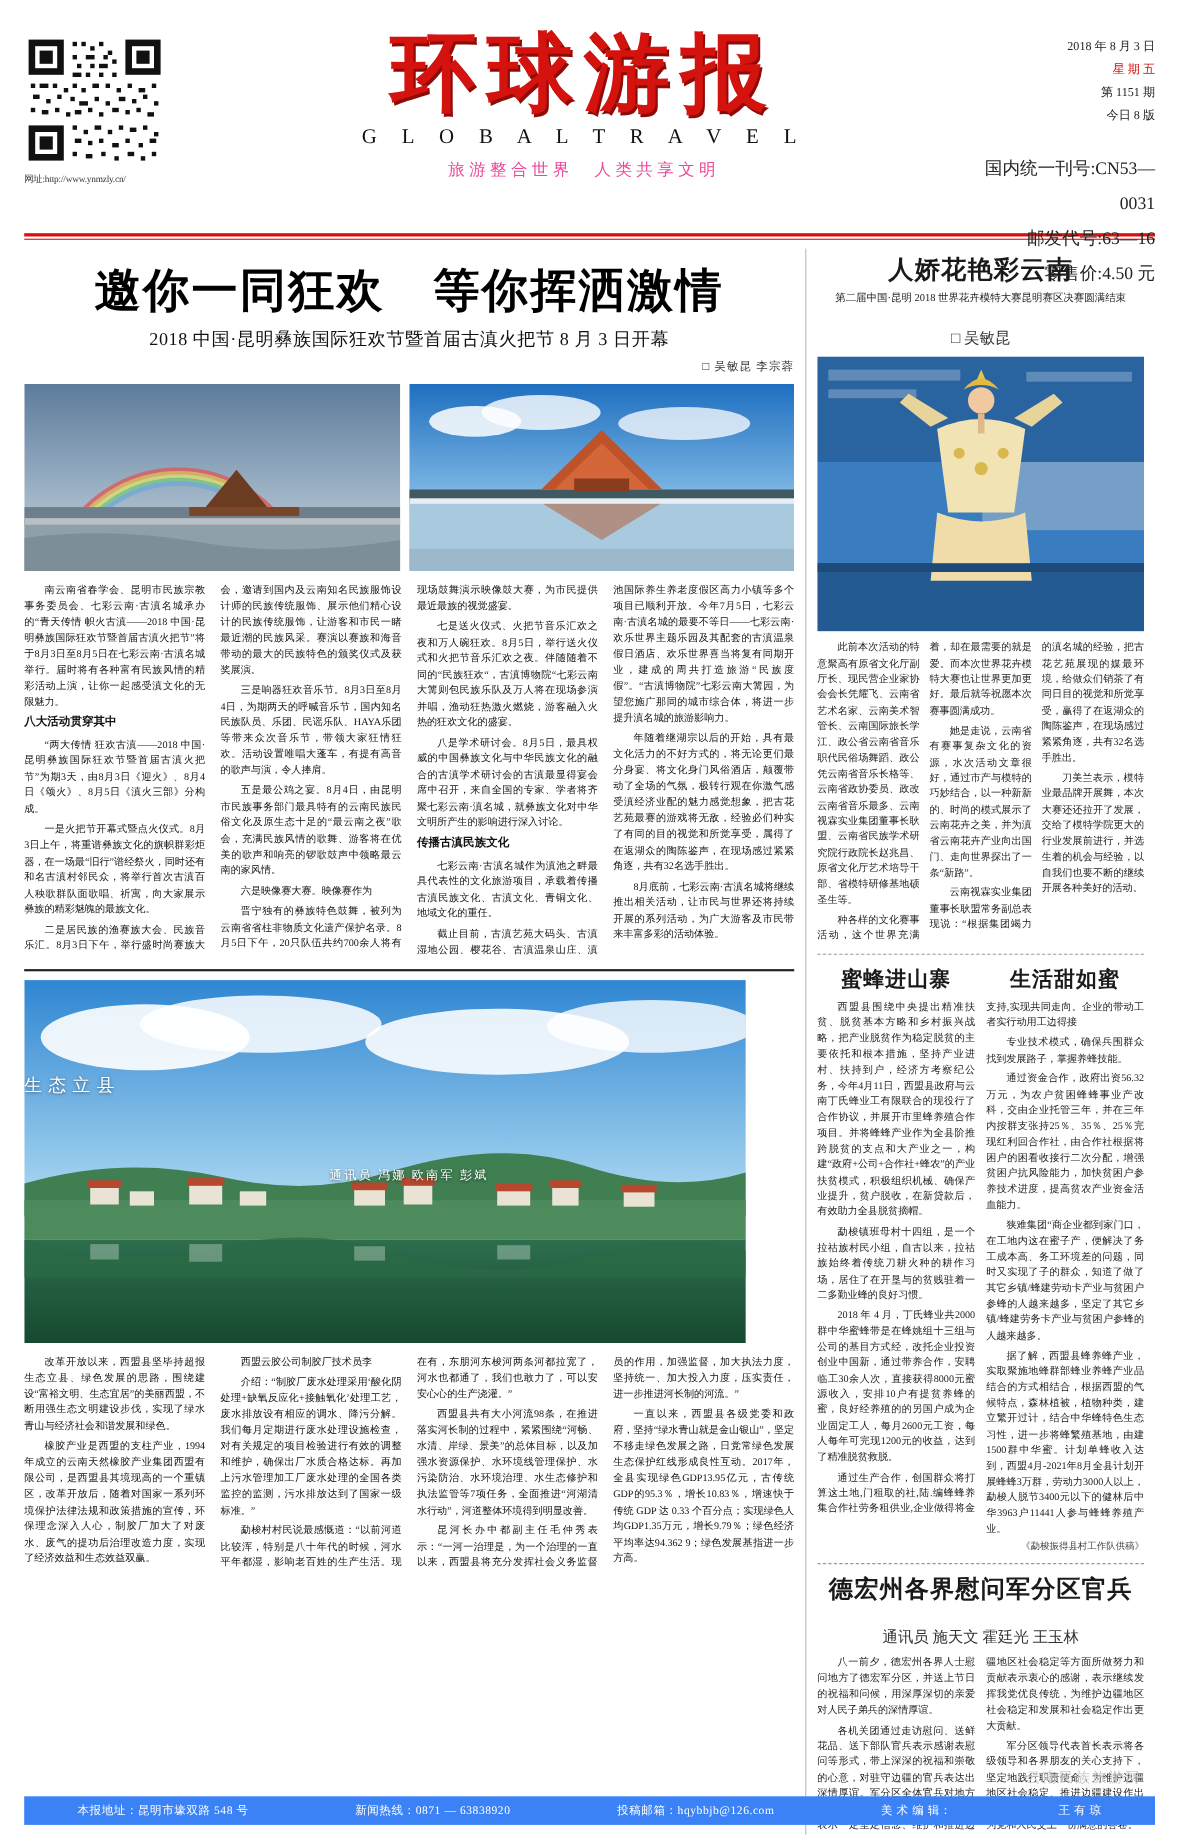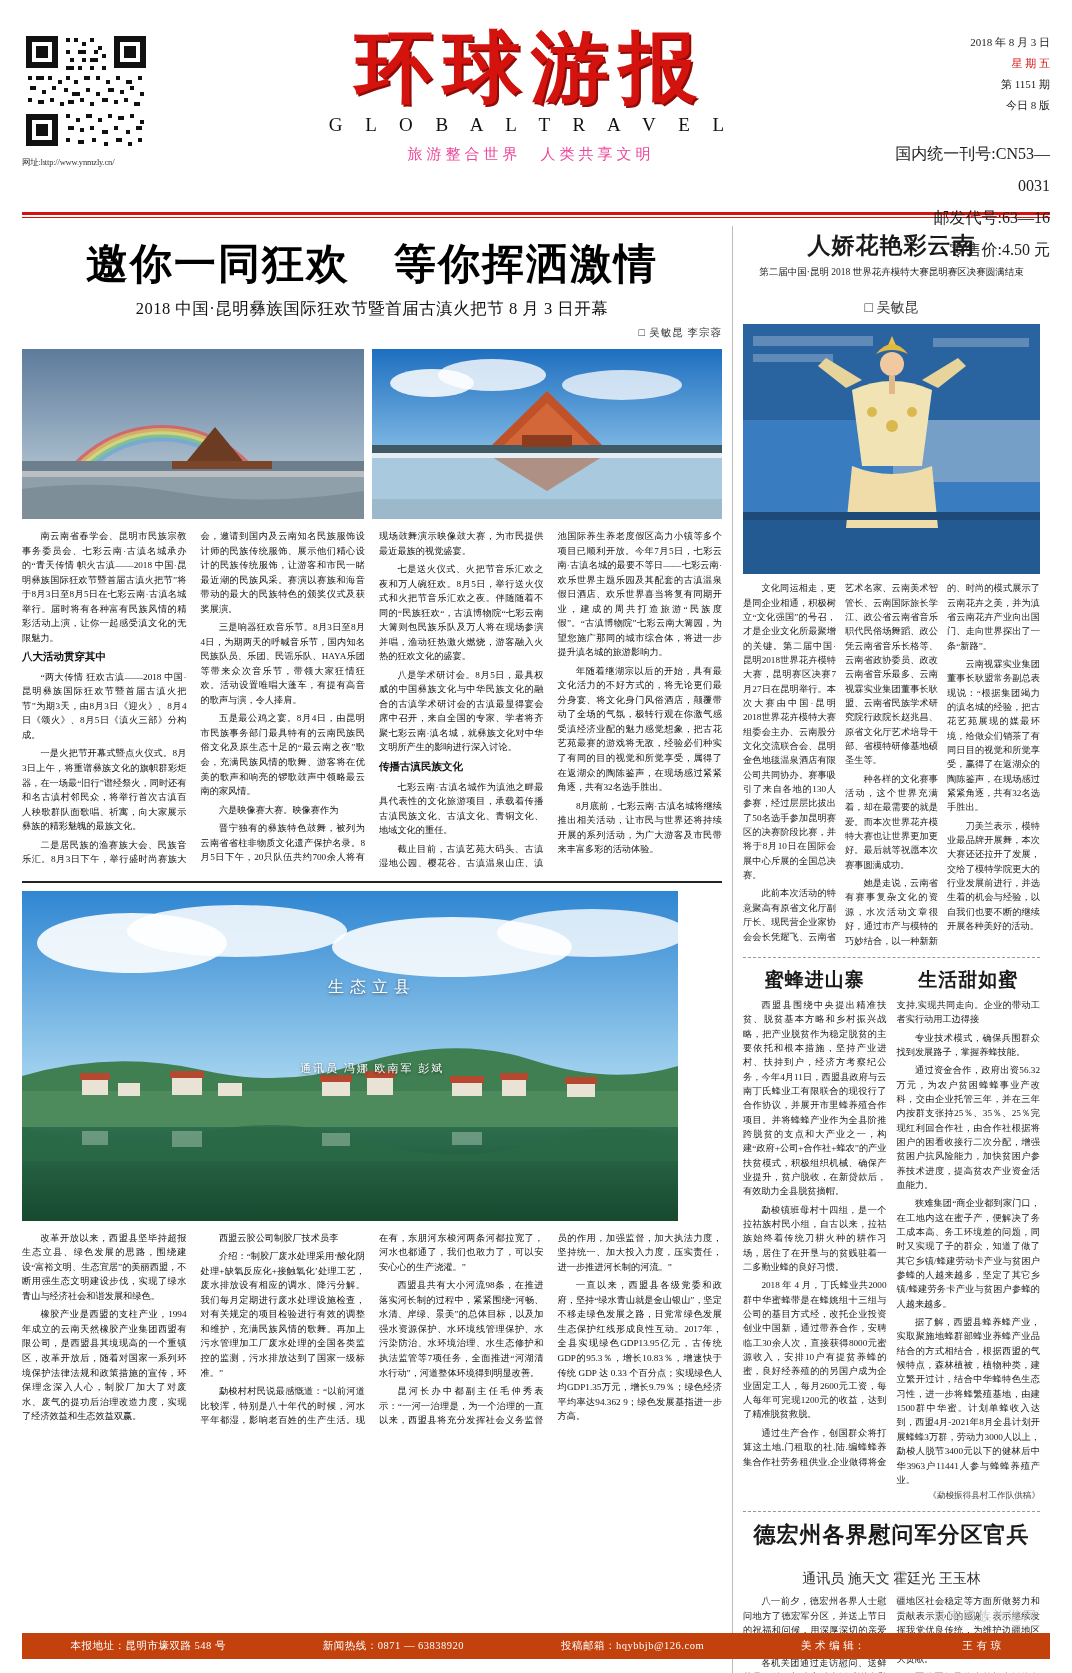--- a/index.html
+++ b/index.html
@@ -89,28 +89,28 @@
   .twohead h3 { flex:1; font-family:"DejaVu Serif", serif; font-size:19px; font-weight:700; text-align:center; margin:2px 0 5px; letter-spacing:1px;}
   .r-text2 { column-count:2; column-gap:10px; font-size:9.2px; line-height:1.56; text-align:justify; }
   .r-text2 p { margin:0 0 4px 0; text-indent:2em; }
   .sig { text-align:right; font-size:8.6px; color:#444; margin-top:3px; }
 
   .r-title2 { font-family:"DejaVu Serif", serif; font-size:22px; font-weight:700; text-align:center; margin:8px 0 3px; letter-spacing:1px;}
 
   
   .feature { margin-top:10px; border-top:2px solid #222; padding-top:8px; }
   .feature-photo { width:100%; height:330px; position:relative; overflow:hidden; }
-  .feat-kicker { font-size:16px; color:#fff; letter-spacing:6px; text-align:center; position:absolute; left:0; right:0; top:86px; text-shadow:0 1px 3px rgba(0,0,0,.5); }
+  .feat-kicker { font-size:16px; color:#fff; letter-spacing:6px; text-align:left; position:absolute; left:0; right:0; top:86px; text-shadow:0 1px 3px rgba(0,0,0,.5); }
   .feat-title { font-family:"DejaVu Serif", serif; font-size:44px; font-weight:700; color:#1f8a3b; letter-spacing:3px; text-align:center; position:absolute; left:0; right:0; top:112px; text-shadow:1px 1px 0 #fff; }
   .feat-by { font-size:11px; color:#fff; letter-spacing:2px; text-align:center; position:absolute; left:0; right:0; top:170px; text-shadow:0 1px 3px rgba(0,0,0,.6); }
 
   
   .footer {
     position:absolute; left:22px; right:22px; bottom:14px;
-    height:26px; background:#c2410c; color:#fff;
+    height:26px; background:#3b82f6; color:#fff;
     display:flex; align-items:center; justify-content:space-around;
     font-size:10.5px; letter-spacing:0.5px;
   }
   .watermark { position:absolute; right:34px; bottom:48px; font-size:13px; color:#c9c9c9; letter-spacing:2px; }
 </style>
 </head>
 <body>
 
 <div class="page">
 
@@ -359,21 +359,21 @@
             </g>
           </svg>
           <div class="feat-kicker">生态立县</div>
           <div class="feat-by">通讯员 冯娜 欧南军 彭斌</div>
         </div>
 
         <div class="text-cols tc4">
           <p>改革开放以来，西盟县坚毕持超报生态立县、绿色发展的思路，围绕建设“富裕文明、生态宜居”的美丽西盟，不断用强生态文明建设步伐，实现了绿水青山与经济社会和谐发展和绿色。</p>
           <p>橡胶产业是西盟的支柱产业，1994年成立的云南天然橡胶产业集团西盟有限公司，是西盟县其境现高的一个重镇区，改革开放后，随着对国家一系列环境保护法律法规和政策措施的宣传，环保理念深入人心，制胶厂加大了对废水、废气的提功后治理改造力度，实现了经济效益和生态效益双赢。</p>
           <p>西盟云胶公司制胶厂技术员李</p>
-          <p>介绍：“制胶厂废水处理采用‘酸化阴处理+缺氧反应化+接触氧化’处理工艺，废水排放设有相应的调水、降污分解。我们每月定期进行废水处理设施检查，对有关规定的项目检验进行有效的调整和维护，充满民族风情的歌舞。再加上污水管理加工厂废水处理的全国各类监控的监测，污水排放达到了国家一级标准。”</p>
+          <p>介绍：“制胶厂废水处理采用‘酸化阴处理+缺氧反应化+接触氧化’处理工艺，废水排放设有相应的调水、降污分解。我们每月定期进行废水处理设施检查，对有关规定的项目检验进行有效的调整和维护，确保出厂水质合格达标。再加上污水管理加工厂废水处理的全国各类监控的监测，污水排放达到了国家一级标准。”</p>
           <p>勐梭村村民说最感慨道：“以前河道比较浑，特别是八十年代的时候，河水平年都湿，影响老百姓的生产生活。现在有，东朋河东梭河两条河都拉宽了，河水也都通了，我们也敢力了，可以安安心心的生产浇灌。”</p>
           <p>西盟县共有大小河流98条，在推进落实河长制的过程中，紧紧围绕“河畅、水清、岸绿、景美”的总体目标，以及加强水资源保护、水环境线管理保护、水污染防治、水环境治理、水生态修护和执法监管等7项任务，全面推进“河湖清水行动”，河道整体环境得到明显改善。</p>
           <p>昆河长办中都副主任毛仲秀表示：“一河一治理是，为一个治理的一直以来，西盟县将充分发挥社会义务监督员的作用，加强监督，加大执法力度，坚持统一、加大投入力度，压实责任，进一步推进河长制的河流。”</p>
           <p>一直以来，西盟县各级党委和政府，坚持“绿水青山就是金山银山”，坚定不移走绿色发展之路，日党常绿色发展生态保护红线形成良性互动。2017年，全县实现绿色GDP13.95亿元，古传统GDP的95.3％，增长10.83％，增速快于传统 GDP 达 0.33 个百分点；实现绿色人均GDP1.35万元，增长9.79％；绿色经济平均率达94.362 9；绿色发展基指进一步方高。</p>
         </div>
       </div>
     </div>
 
     <div class="col-right">
 
@@ -407,21 +407,20 @@
               <circle cx="-20" cy="52" r="5"></circle>
                 <circle cx="20" cy="52" r="5"></circle>
                 <circle cx="0" cy="66" r="6"></circle>
             </g>
           </g>
           <rect y="188" width="298" height="8" fill="#1d4a78"></rect>
         </svg>
       </div>
 
       <div class="r-text">
-        <p>文化同运相走，更是同企业相通，积极树立“文化强国”的号召，才是企业文化所最聚增的关键。第二届中国·昆明2018世界花卉模特大赛，昆明赛区决赛7月27日在昆明举行。本次大赛由中国·昆明2018世界花卉模特大赛组委会主办、云南股分文化交流联合会、昆明金色地毯温泉酒店有限公司共同协办。赛事吸引了来自各地的130人参赛，经过层层比拔出了50名选手参加昆明赛区的决赛阶段比赛，并将于8月10日在国际会展中心斥展的全国总决赛。</p>
         <p>此前本次活动的特意聚高有原省文化厅副厅长、现民营企业家协会会长凭耀飞、云南省艺术名家、云南美术智管长、云南国际旅长学江、政公省云南省音乐职代民俗场舞蹈、政公凭云南省音乐长格等、云南省政协委员、政改云南省音乐最多、云南视霖实业集团董事长耿盟、云南省民族学术研究院行政院长赵兆昌、原省文化厅艺术培导干部、省模特研修基地硕圣生等。</p>
         <p>种各样的文化赛事活动，这个世界充满着，却在最需要的就是爱。而本次世界花卉模特大赛也让世界更加更好。最后就等祝愿本次赛事圆满成功。</p>
         <p>她是走说，云南省有赛事复杂文化的资源，水次活动文章很好，通过市产与模特的巧妙结合，以一种新新的、时尚的模式展示了云南花卉之美，并为滇省云南花卉产业向出国门、走向世界探出了一条“新路”。</p>
         <p>云南视霖实业集团董事长耿盟常务副总表现说：“根据集团竭力的滇名城的经验，把古花艺苑展现的媒最环境，给做众们销茶了有同日目的视觉和所觉享受，赢得了在返湖众的陶陈鉴声，在现场感过紧紧角逐，共有32名选手胜出。</p>
         <p>刀美兰表示，模特业最品牌开展舞，本次大赛还还拉开了发展，交给了模特学院更大的行业发展前进行，并选生着的机会与经验，以自我们也要不断的继续开展各种美好的活动。</p>
       </div>
 
       <div class="hr-dash"></div>
 
       <div class="twohead">

